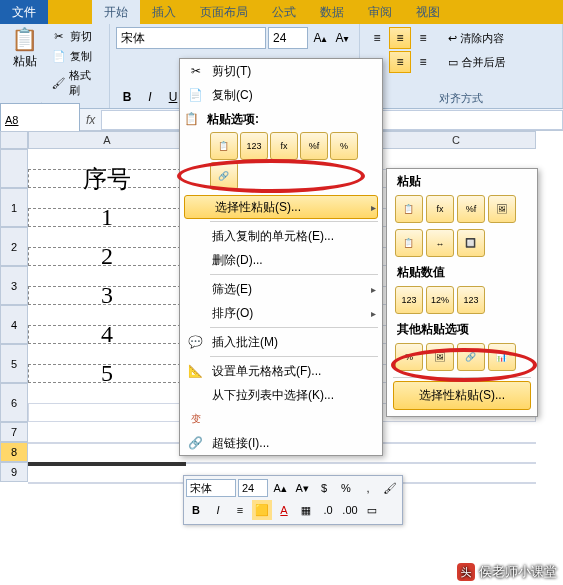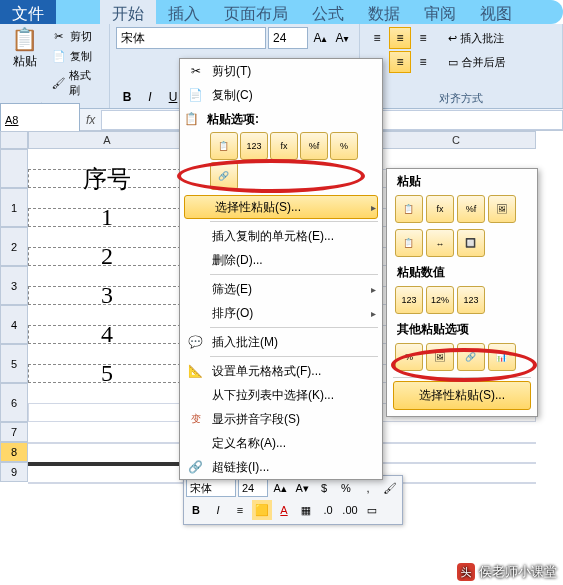--- a/index.html
+++ b/index.html
@@ -1,18 +1,18 @@
 <!DOCTYPE html>
 <html><head>
 <meta charset="utf-8">
 <style>
 * { box-sizing: border-box; margin: 0; padding: 0; font-family: "Microsoft YaHei", SimSun, sans-serif; }
 body { background: #fff; width: 563px; height: 585px; overflow: hidden; position: relative; font-size: 12px; }
 
-.tabs { display: flex; background: #7dd3fc; height: 24px; font-size: 16px; border-radius: 12px; }
+.tabs { display: flex; background: #eab308; height: 24px; font-size: 12px; }
 .tab { padding: 4px 12px; color: #3b5a7b; cursor: pointer; }
 .tab.file { background: #1e62b0; color: #fff; }
 .tab.active { background: #dfe9f5; margin-left: 44px; }
 
 .ribbon { background: #dfe9f5; height: 85px; display: flex; border-bottom: 1px solid #a8bdd4; }
 .ribbon-group { border-right: 1px solid #c0d0e2; padding: 3px 6px 0; display: flex; flex-direction: column; justify-content: space-between; }
 .ribbon-label { text-align: center; font-size: 11px; color: #3b5a7b; padding: 2px 0; }
 .clip-group { width: 110px; }
 .clip-row { display: flex; gap: 4px; }
 .paste-btn { display: flex; flex-direction: column; align-items: center; width: 40px; }
@@ -143,21 +143,21 @@
 
   <div class="ribbon-group align-group">
     <div>
       <div class="align-row">
         <div class="align-btn">≡</div>
         <div class="align-btn sel">≡</div>
         <div class="align-btn">≡</div>
         <div style="width:12px"></div>
         <div class="wrap-row">
             <span>↩</span>
-            <span>插入批注</span>
+            <span>清除内容</span>
           </div>
       </div>
       <div class="align-row">
         <div class="align-btn">≡</div>
         <div class="align-btn sel">≡</div>
         <div class="align-btn">≡</div>
         <div style="width:12px"></div>
         <div class="wrap-row">
             <span>▭</span>
             <span>合并后居</span>
@@ -297,25 +297,20 @@
   <div class="ctx-item">
       <span class="ctx-icon">📐</span>
       <span>设置单元格格式(F)...</span>
     </div>
   <div class="ctx-item">
       <span class="ctx-icon"></span>
       <span>从下拉列表中选择(K)...</span>
     </div>
   <div class="ctx-item">
       <span class="ctx-icon" style="color:#c05030;font-size:10px">变</span>
-      <span>显示拼音字段(S)</span>
-    </div>
-  <div class="ctx-item">
-      <span class="ctx-icon"></span>
-      <span>定义名称(A)...</span>
     </div>
   <div class="ctx-item">
       <span class="ctx-icon">🔗</span>
       <span>超链接(I)...</span>
     </div>
 </div>
 
 <div class="sub-menu">
   <div class="sub-header">粘贴</div>
   <div class="sub-icons">

